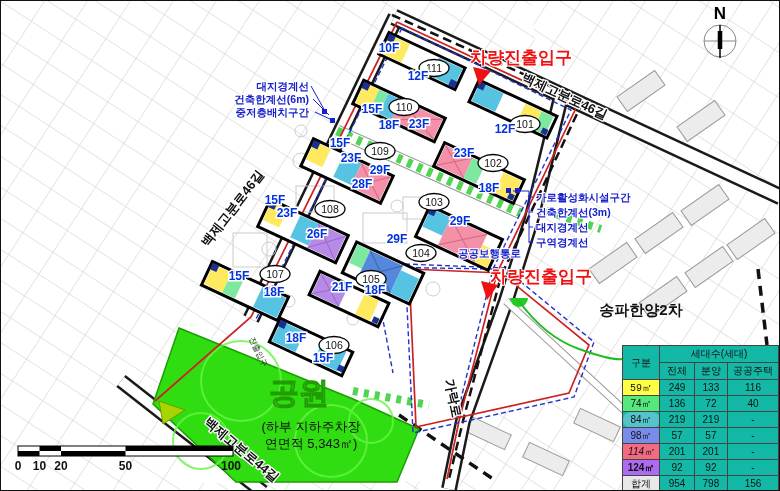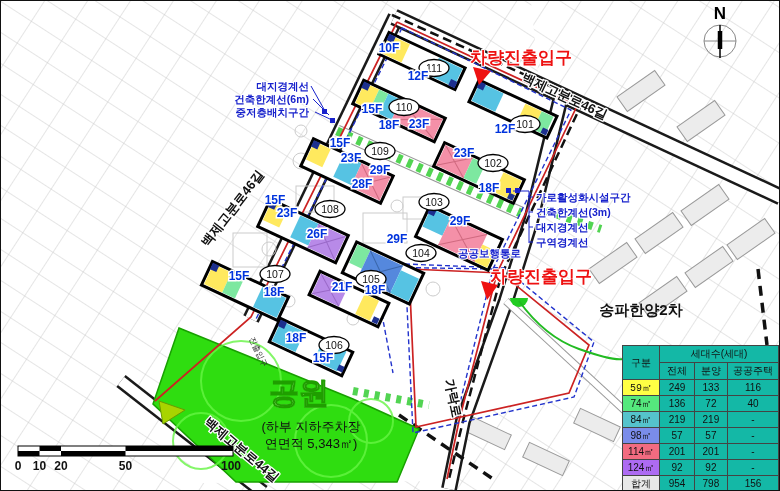--- a/index.html
+++ b/index.html
@@ -406,39 +406,39 @@
     <td>133</td>
     <td>116</td>
   </tr>
   <tr>
     <td style="background-color: rgb(85, 232, 125); margin-left: 7px;">74㎡</td>
     <td>136</td>
     <td>72</td>
     <td>40</td>
   </tr>
   <tr>
-    <td style="background-color: rgb(85, 195, 204);">84㎡</td>
+    <td style="background-color: rgb(85, 195, 204); border-radius: 8px;">84㎡</td>
     <td>219</td>
     <td>219</td>
     <td>-</td>
   </tr>
   <tr>
     <td style="background-color: rgb(122, 140, 234); margin-top: 8px;">98㎡</td>
     <td>57</td>
     <td>57</td>
     <td>-</td>
   </tr>
   <tr>
-    <td style="background-color: rgb(242, 107, 128);">114㎡</td>
+    <td style="background-color: rgb(242, 107, 128); font-style: italic;">114㎡</td>
     <td>201</td>
     <td>201</td>
     <td>-</td>
   </tr>
   <tr>
-    <td style="background-color: rgb(173, 107, 242);">124㎡</td>
+    <td style="background-color: rgb(173, 107, 242); font-weight: bold;">124㎡</td>
     <td>92</td>
     <td>92</td>
     <td>-</td>
   </tr>
   <tr>
     <td style="background-color: rgb(232, 232, 232);">합계</td>
     <td>954</td>
     <td>798</td>
     <td>156</td>
   </tr>

